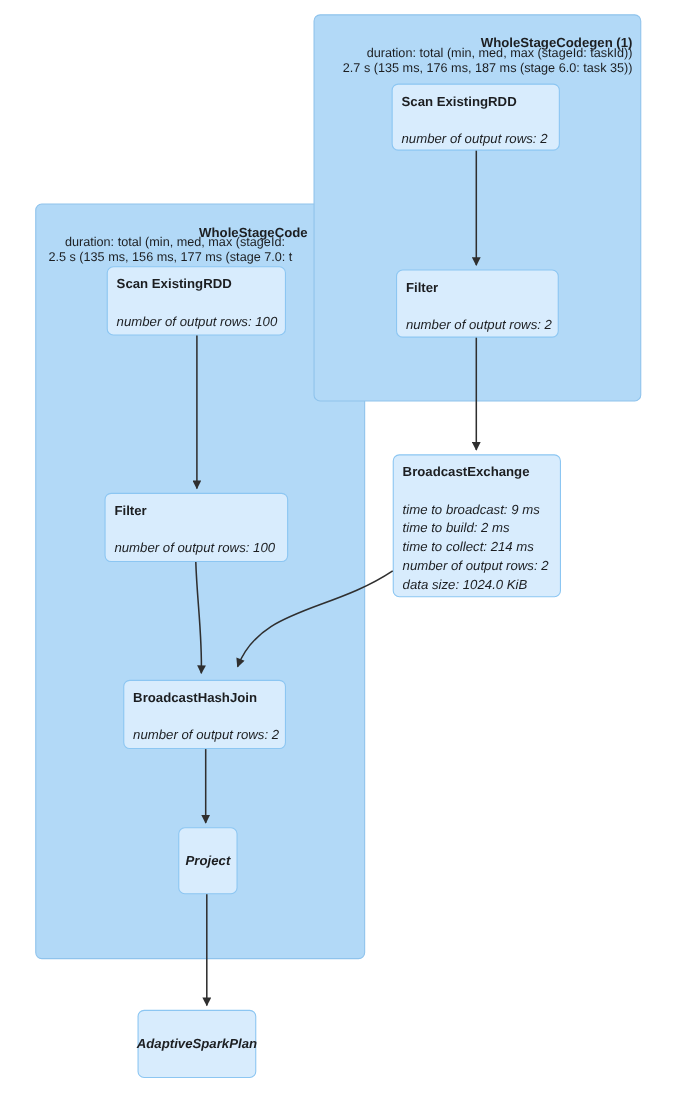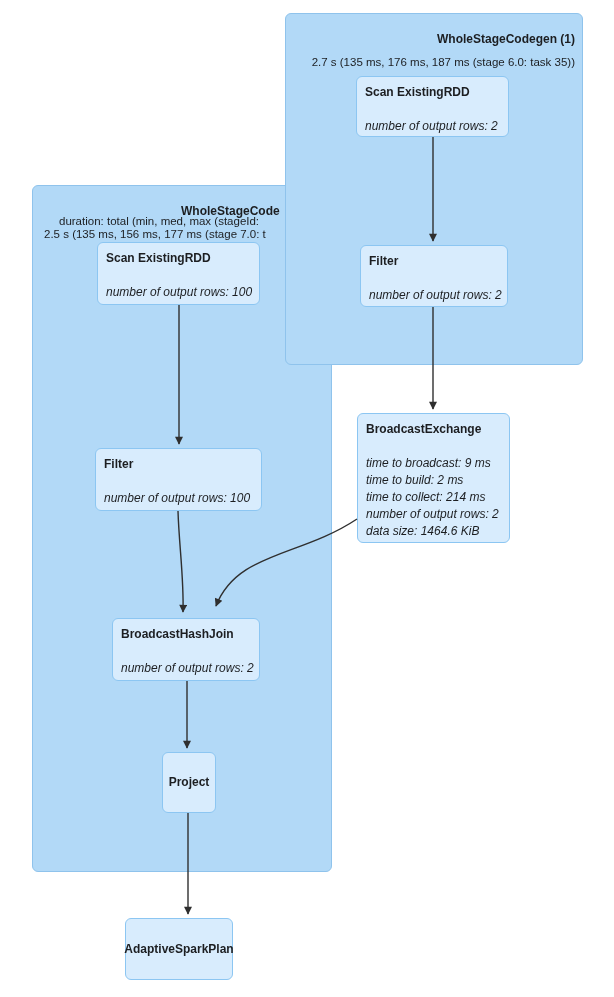--- a/index.html
+++ b/index.html
@@ -49,21 +49,21 @@
     box-sizing:border-box;
     z-index:3;
     padding:7px 8px;
     font-size:12px;line-height:17px;
     white-space:nowrap;
   }
   .node .node-title{font-weight:bold;}
   .node .node-metrics{margin-top:17px;font-style:italic;}
   .node-centered{
     display:flex;align-items:center;justify-content:center;
-    padding:4px;font-weight:bold;
+    padding:4px;font-weight:bold;font-style:italic;
   }
   .node-scan-1{left:356px;top:76px;width:153px;height:61px;}
   .node-filter-1{left:360px;top:245px;width:148px;height:62px;}
   .node-broadcast-exchange{left:357px;top:413px;width:153px;height:130px;}
   .node-scan-2{left:97px;top:242px;width:163px;height:63px;}
   .node-filter-2{left:95px;top:448px;width:167px;height:63px;}
   .node-bhj{left:112px;top:618px;width:148px;height:63px;}
   .node-project{left:162px;top:752px;width:54px;height:61px;}
   .node-asp{left:125px;top:918px;width:108px;height:62px;}
   .edges-layer{
@@ -80,41 +80,42 @@
 <div class="canvas">
 
   <div class="cluster cluster-left">
     <div class="cluster-title">WholeStageCode</div>
     <div class="duration-line dur1">duration: total (min, med, max (stageId:</div>
     <div class="duration-line dur2">2.5 s (135 ms, 156 ms, 177 ms (stage 7.0: t</div>
   </div>
 
   <div class="cluster cluster-right">
     <div class="cluster-title">WholeStageCodegen (1)</div>
+    <div class="duration-line dur1">duration: total (min, med, max (stageId: taskId))</div>
     <div class="duration-line dur2">2.7 s (135 ms, 176 ms, 187 ms (stage 6.0: task 35))</div>
   </div>
 
   <div class="node node-scan-1">
     <div class="node-title">Scan ExistingRDD</div>
     <div class="node-metrics">number of output rows: 2</div>
   </div>
 
   <div class="node node-filter-1">
     <div class="node-title">Filter</div>
     <div class="node-metrics">number of output rows: 2</div>
   </div>
 
   <div class="node node-broadcast-exchange">
     <div class="node-title">BroadcastExchange</div>
     <div class="node-metrics">
       <div>time to broadcast: 9 ms</div>
       <div>time to build: 2 ms</div>
       <div>time to collect: 214 ms</div>
       <div>number of output rows: 2</div>
-      <div>data size: 1464.6 KiB</div>
+      <div>data size: 1024.0 KiB</div>
     </div>
   </div>
 
   <div class="node node-scan-2">
     <div class="node-title">Scan ExistingRDD</div>
     <div class="node-metrics">number of output rows: 100</div>
   </div>
 
   <div class="node node-filter-2">
     <div class="node-title">Filter</div>

